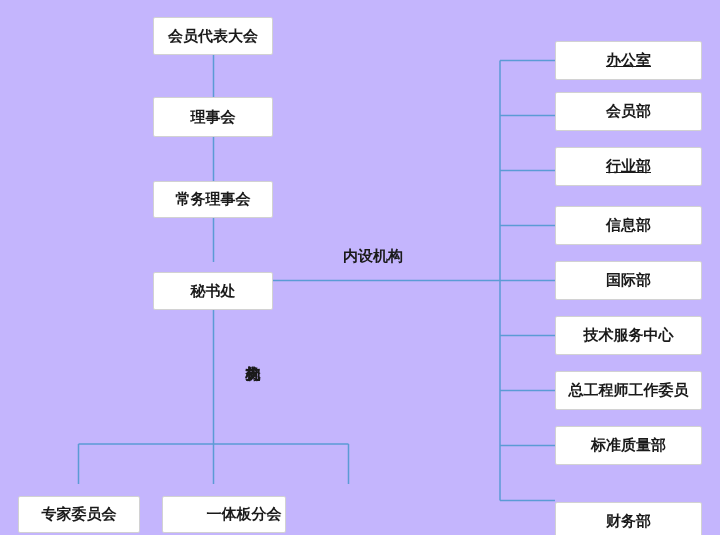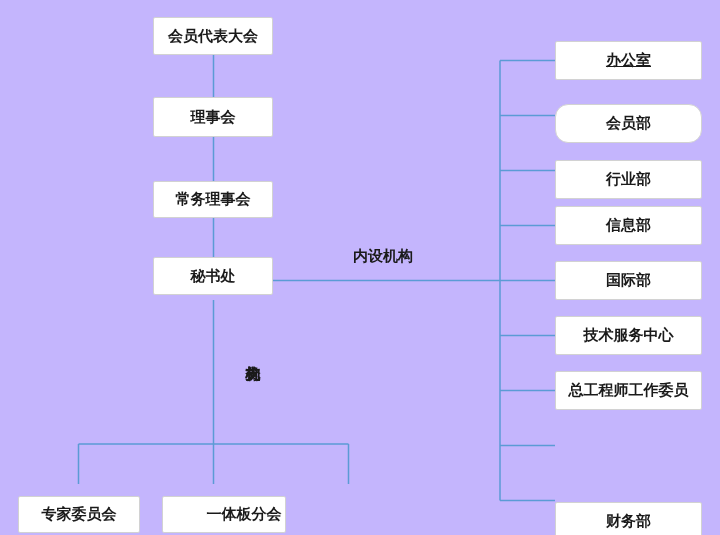--- a/index.html
+++ b/index.html
@@ -29,47 +29,47 @@
     font-size: 15px;
     font-weight: bold;
     color: #1a1a1a;
     white-space: nowrap;
   }
   
   .chain-node { left: 153px; width: 120px; height: 38px; }
   .chain-0 { top: 17px; }
   .chain-1 { top: 97px; height: 40px; }
   .chain-2 { top: 181px; height: 37px; }
-  .chain-3 { top: 257px; }
+  .chain-3 { top: 272px; }
   
   .dept-node { left: 555px; width: 147px; height: 39px; }
   .dept-0 { top: 41px; text-decoration: underline; }
-  .dept-1 { top: 104px; border-radius: 13px; }
-  .dept-2 { top: 160px; }
+  .dept-1 { top: 92px; }
+  .dept-2 { top: 147px; text-decoration: underline; }
   .dept-3 { top: 206px; }
   .dept-4 { top: 261px; }
   .dept-5 { top: 316px; }
   .dept-6 { top: 371px; }
   .dept-7 { top: 426px; }
   .dept-8 { top: 502px; }
   
   .branch-node { top: 496px; height: 37px; }
   .branch-0 { left: 18px;  width: 122px; }
   .branch-1 { left: 162px; width: 124px; padding-left: 40px; }
   .branch-2 { left: 307px; width: 118px; }
   
   .section-label {
     position: absolute;
     font-size: 15px;
     font-weight: bold;
     color: #1a1a1a;
     line-height: 17px;
     white-space: nowrap;
   }
-  .internal-label { left: 353px; top: 247px; }
+  .internal-label { left: 343px; top: 247px; }
   .branch-label {
     left: 245px; top: 354px;
     writing-mode: vertical-rl;
     letter-spacing: 0px;
     line-height: 16px;
   }
 </style>
 </head>
 <body>
 
@@ -109,18 +109,19 @@
   <div class="section-label internal-label">内设机构</div>
   <div class="section-label branch-label">分支机构</div>
 
   <div class="node dept-node dept-0">办公室</div>
   <div class="node dept-node dept-1">会员部</div>
   <div class="node dept-node dept-2">行业部</div>
   <div class="node dept-node dept-3">信息部</div>
   <div class="node dept-node dept-4">国际部</div>
   <div class="node dept-node dept-5">技术服务中心</div>
   <div class="node dept-node dept-6">总工程师工作委员</div>
+  <div class="node dept-node dept-7">标准质量部</div>
   <div class="node dept-node dept-8">财务部</div>
 
   <div class="node branch-node branch-0">专家委员会</div>
   <div class="node branch-node branch-1">一体板分会</div>
 
 </div>
 
 </body></html>

